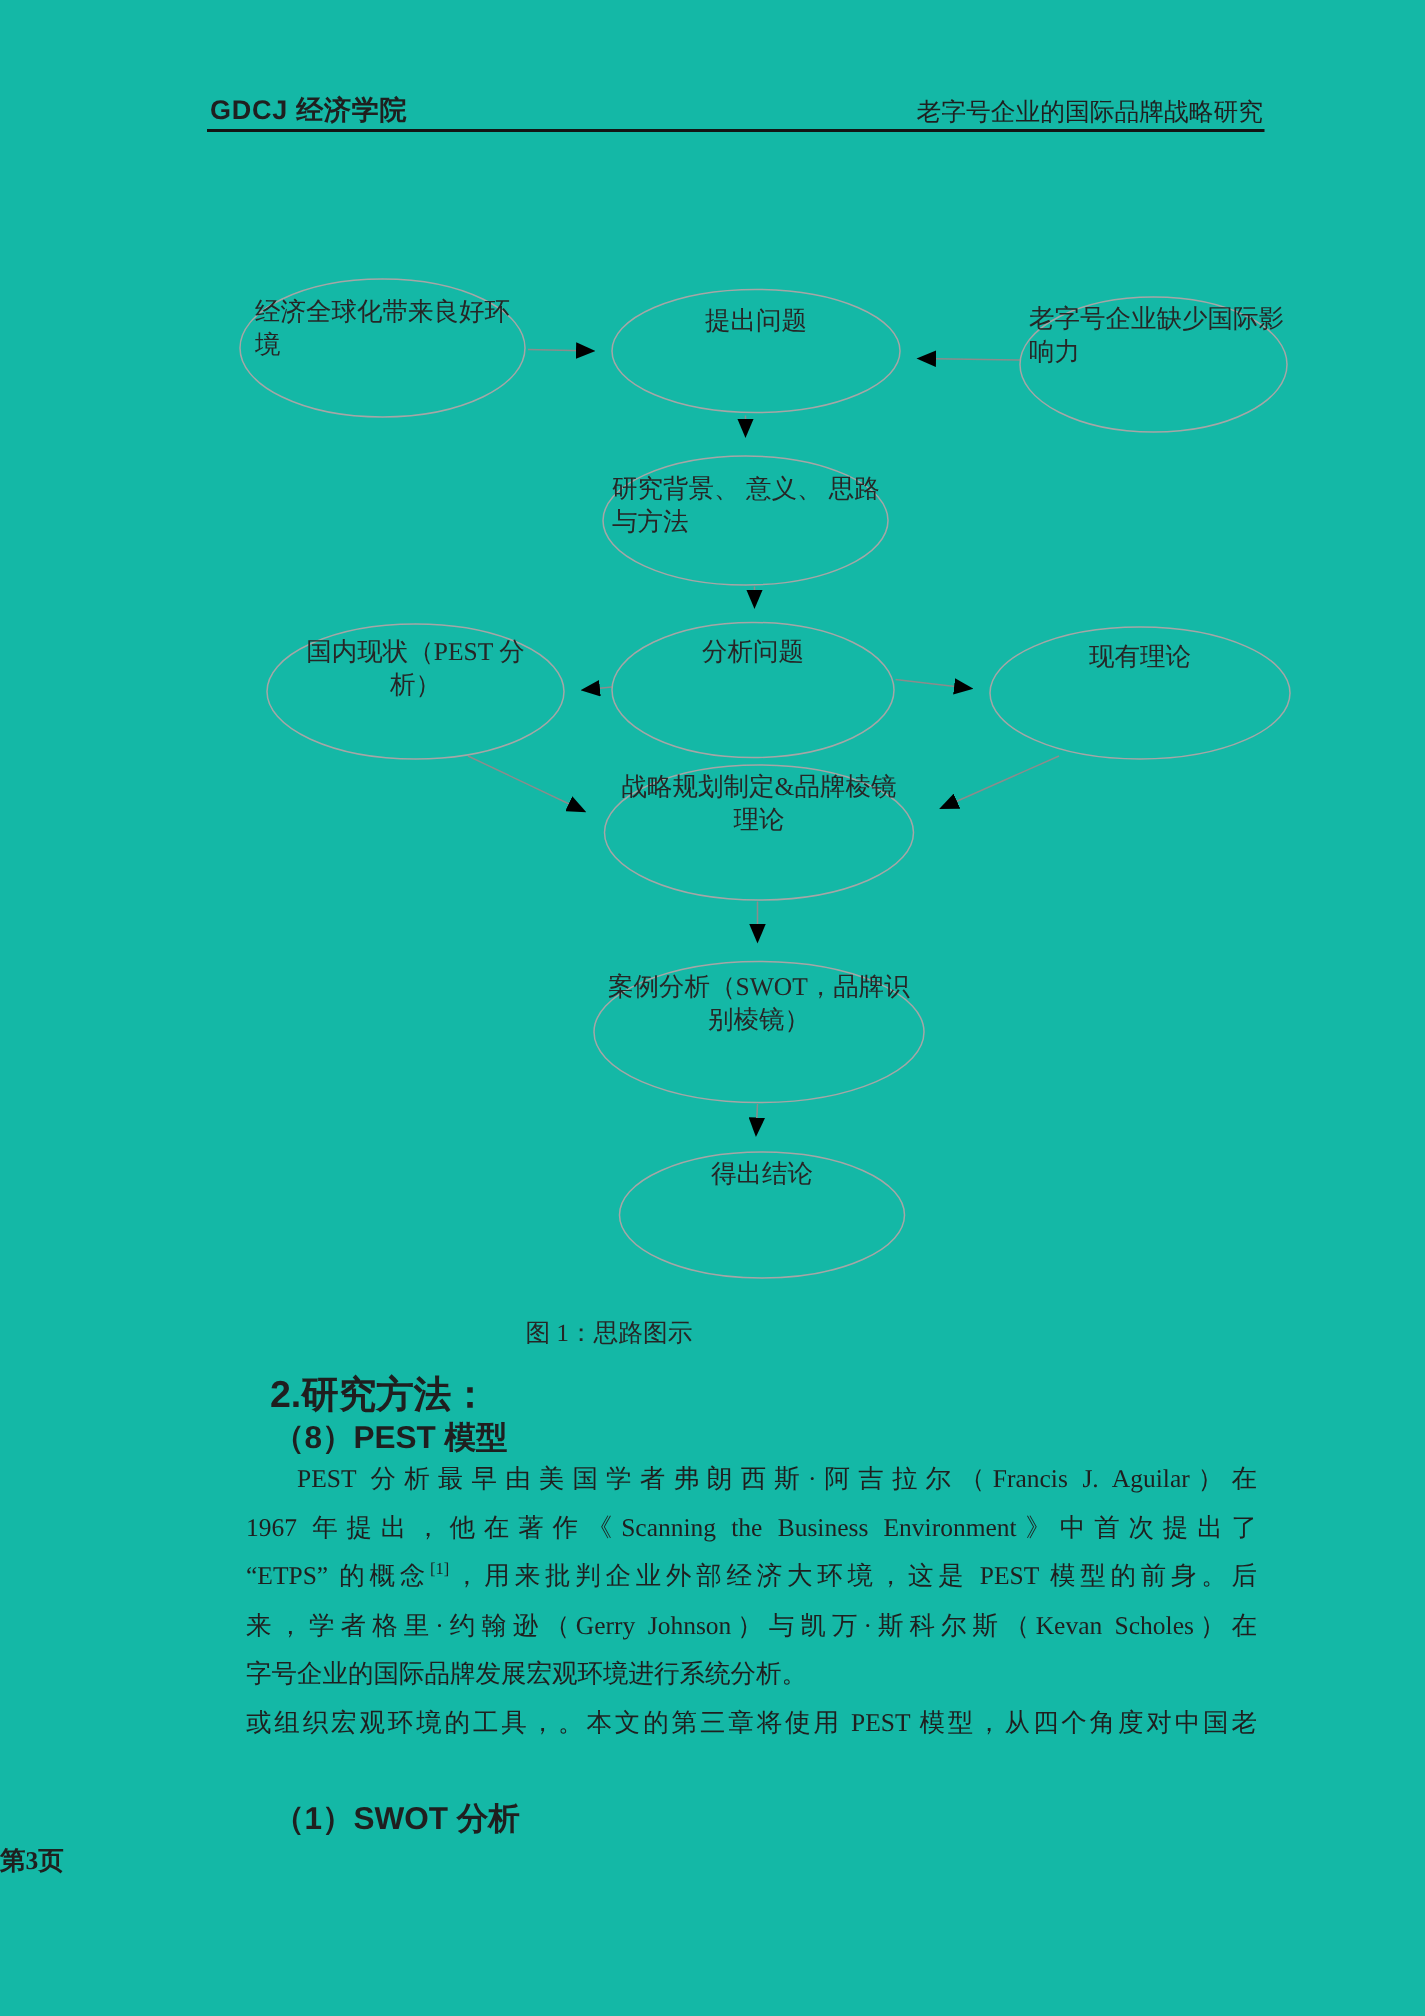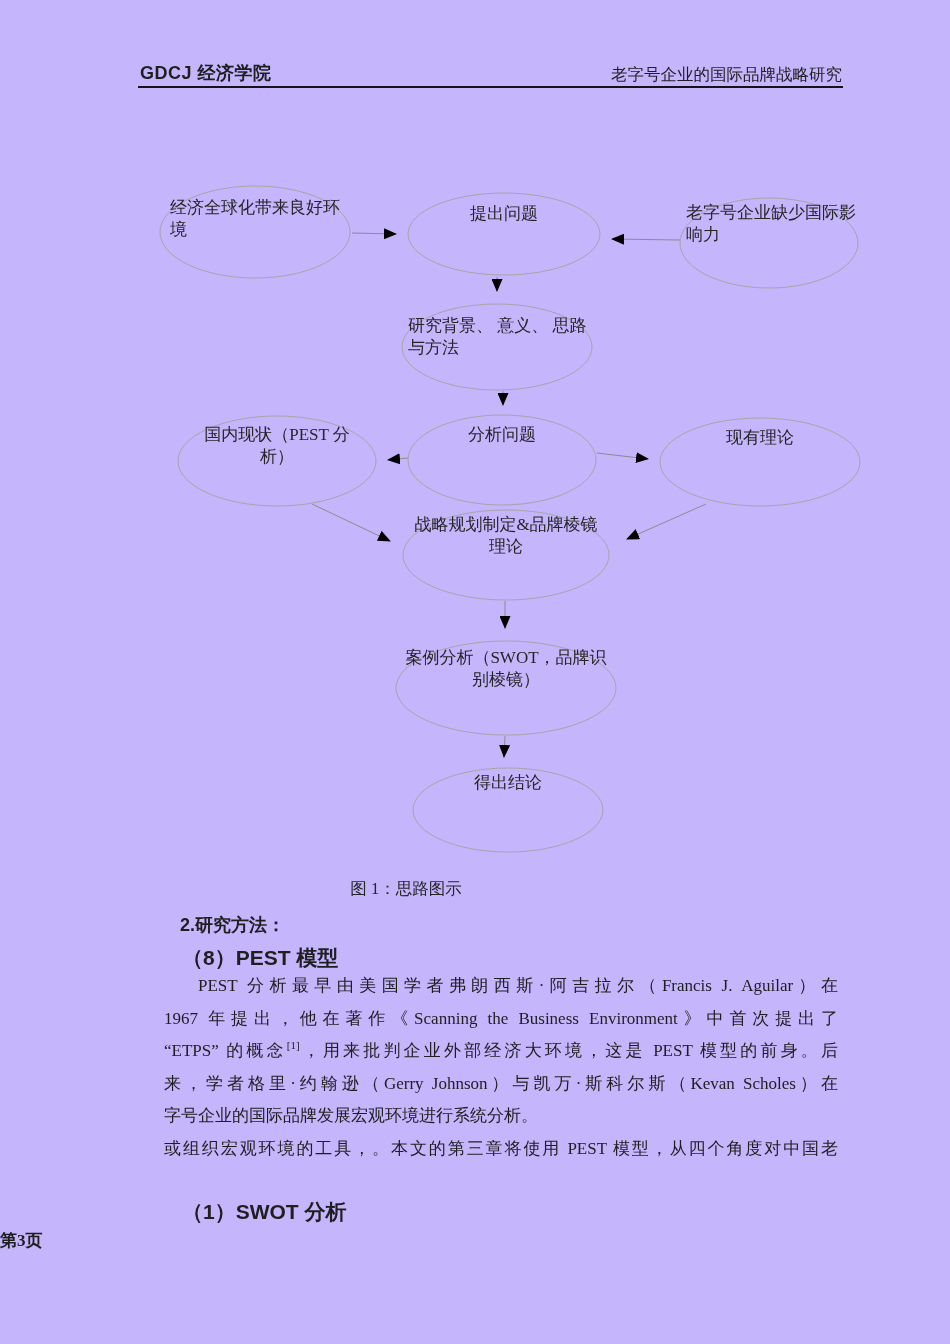--- a/index.html
+++ b/index.html
@@ -1,17 +1,17 @@
 <!DOCTYPE html>
 <html><head>
 <meta charset="utf-8">
 <style>
   html,body{margin:0;padding:0;background:#ffffff;}
   .page{
-    position:relative;width:950px;height:1344px;background:#c4b5fd;overflow:hidden;
+    position:relative;width:950px;height:1344px;background:#14b8a6;overflow:hidden;
     font-family:"Liberation Serif","DejaVu Serif",serif;color:#1f1f1f;
   }
   .hdr-left{
     position:absolute;top:61px;left:140px;
     font-family:"Liberation Sans","DejaVu Sans",sans-serif;
     font-weight:700;font-size:18px;letter-spacing:.5px;white-space:nowrap;
   }
   .hdr-right{
     position:absolute;top:64px;right:108px;
     font-size:16.5px;white-space:nowrap;
@@ -19,21 +19,21 @@
   .hdr-rule{position:absolute;top:86px;left:138px;width:705px;height:2px;background:#141414;}
   svg.diagram{position:absolute;top:0;left:0;}
   svg.diagram text{
     font-family:"Liberation Serif","DejaVu Serif",serif;
     font-size:17px;fill:#262626;
   }
   .caption{position:absolute;top:878px;left:0;width:812px;text-align:center;font-size:16.5px;color:#262626;}
   .h-main{
     position:absolute;top:913px;left:180px;
     font-family:"Liberation Sans","DejaVu Sans",sans-serif;
-    font-weight:700;font-size:18px;white-space:nowrap;
+    font-weight:700;font-size:25px;white-space:nowrap;
   }
   .h-sub{
     position:absolute;left:182px;
     font-family:"Liberation Sans","DejaVu Sans",sans-serif;
     font-weight:700;font-size:21px;white-space:nowrap;
   }
   .h-pest{top:944px;}
   .h-swot{top:1198px;}
   .para{position:absolute;top:970px;left:136px;width:702px;font-size:17px;}
   .pline{

